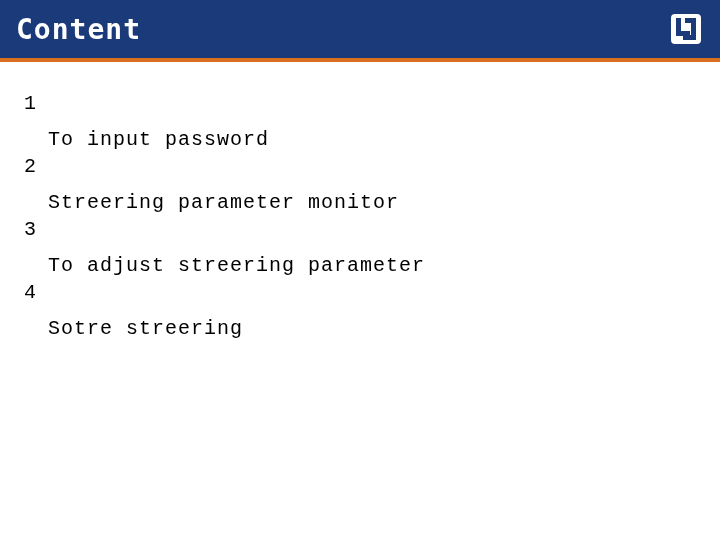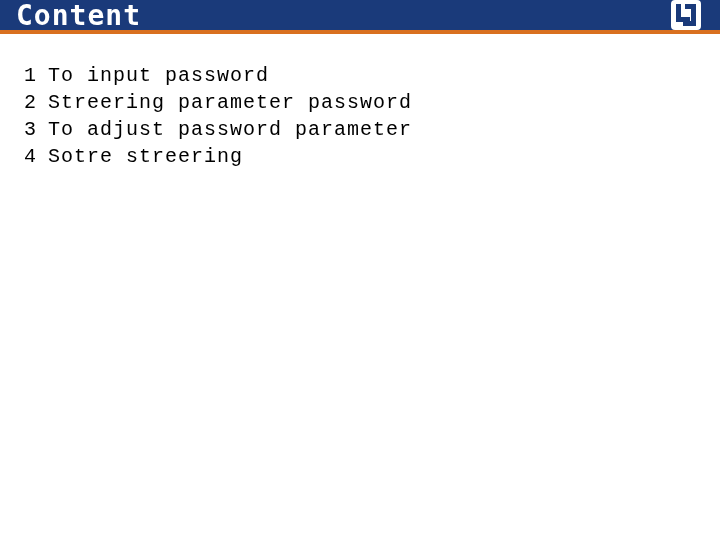--- a/index.html
+++ b/index.html
@@ -9,21 +9,21 @@
     }
     body {
       width: 720px;
       height: 540px;
       background: #ffffff;
       font-family: "SimHei", "Microsoft YaHei", monospace, sans-serif;
       overflow: hidden;
     }
     .header {
       background: #1a3a7a;
-      height: 34px;
+      height: 62px;
       display: flex;
       align-items: center;
       justify-content: space-between;
       padding: 0 16px;
       border-bottom: 4px solid #d97020;
     }
     .title {
       color: #ffffff;
       font-size: 28px;
       font-weight: bold;
@@ -46,20 +46,21 @@
       line-height: 1.35;
       letter-spacing: 1px;
       display: flex;
     }
     .item-number {
       width: 24px;
       flex-shrink: 0;
     }
     .item-text {
       flex: 1;
+      margin-top: 36px;
     }
   </style>
 </head>
 <body>
 
 <div class="header">
   <div class="title">Content</div>
   <div class="logo">
     <svg width="34" height="34" viewBox="0 0 34 34">
       <rect x="2" y="2" width="30" height="30" rx="4" fill="#ffffff"></rect>
@@ -72,23 +73,23 @@
   </div>
 </div>
 
 <div class="content">
   <div class="content-item">
     <span class="item-number">1</span>
     <span class="item-text">To input password</span>
   </div>
   <div class="content-item">
     <span class="item-number">2</span>
-    <span class="item-text">Streering parameter password</span>
+    <span class="item-text">Streering parameter monitor</span>
   </div>
   <div class="content-item">
     <span class="item-number">3</span>
-    <span class="item-text">To adjust password parameter</span>
+    <span class="item-text">To adjust streering parameter</span>
   </div>
   <div class="content-item">
     <span class="item-number">4</span>
     <span class="item-text">Sotre streering</span>
   </div>
 </div>
 
 </body></html>

